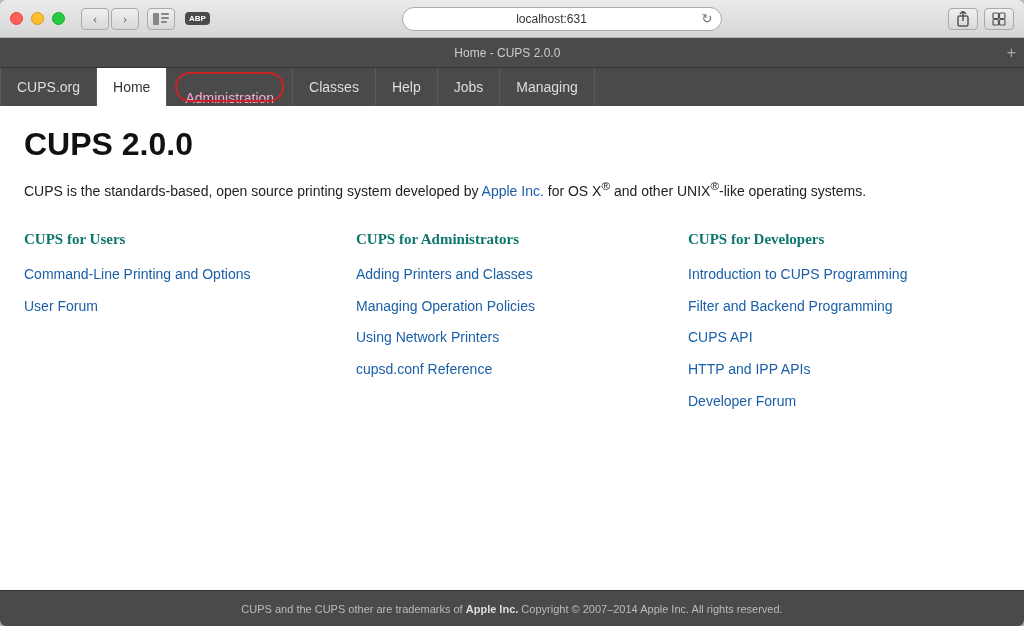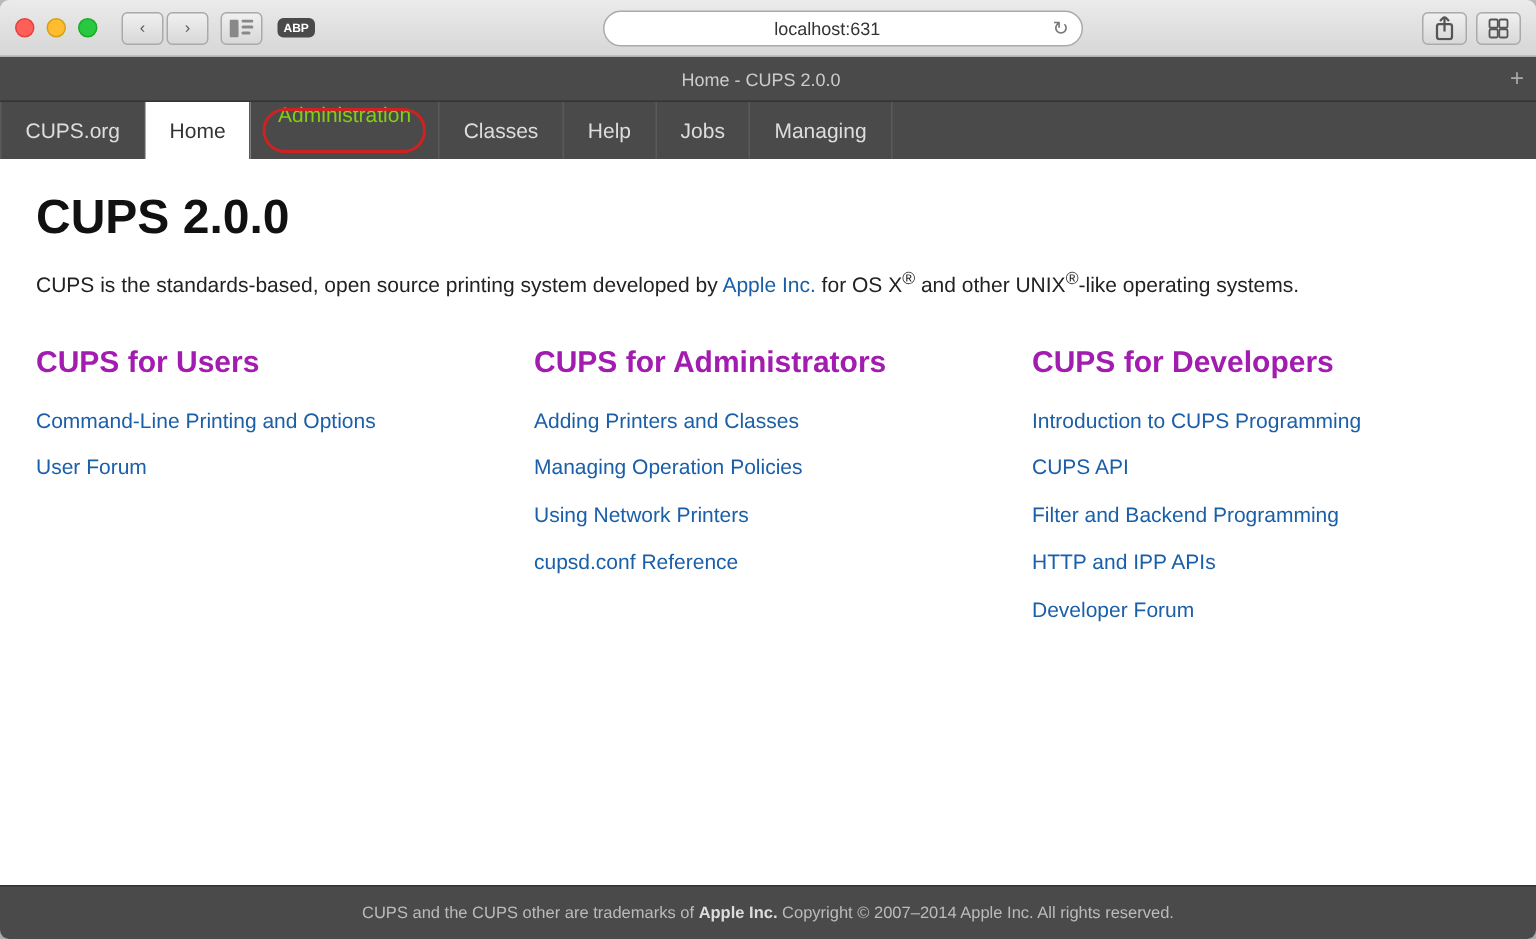--- a/index.html
+++ b/index.html
@@ -98,22 +98,22 @@
       padding: 0 16px;
       display: flex; align-items: center;
       color: #ddd; font-size: 14px; cursor: pointer;
       text-decoration: none; border-right: 1px solid #5a5a5a;
     }
     .nav-item:first-child { border-left: 1px solid #5a5a5a; }
     .nav-item.active { background: white; color: #333; }
 
     .nav-item-admin {
       padding: 0 16px;
-      display: flex; align-items: flex-start;
-      color: #84cc16; font-size: 14px; cursor: pointer;
+      display: flex; align-items: flex-end;
+      color: #f9a8d4; font-size: 14px; cursor: pointer;
       position: relative;
     }
 
     .admin-circle {
       position: absolute;
       top: 4px; left: 8px; right: 8px; bottom: 4px;
       border: 2.5px solid #cc2222;
       border-radius: 20px;
       pointer-events: none;
     }
@@ -128,21 +128,21 @@
 
     .page-title { font-size: 32px; font-weight: bold; color: #111; margin-bottom: 14px; }
 
     .description { font-size: 14px; color: #222; line-height: 1.5; margin-bottom: 28px; }
     .apple-link { color: #1a5fa8; text-decoration: none; }
 
     .columns { display: flex; gap: 0; }
     .column { flex: 1; padding-right: 20px; }
     .column:last-child { padding-right: 0; }
 
-    .col-title { font-size: 20px; font-weight: bold; color: #a21caf; margin-bottom: 16px; line-height: 1.3; }
+    .col-title { font-size: 15px; font-weight: bold; color: #0f766e; margin-bottom: 16px; line-height: 1.3; font-family: Liberation Serif, serif; }
 
     .col-link { display: block; color: #1a5fa8; text-decoration: none; font-size: 14px; margin-bottom: 12px; line-height: 1.4; }
 
     
     .footer {
       background: #4a4a4a;
       height: 36px;
       display: flex; align-items: center; justify-content: center;
       font-size: 11px; color: #bbb;
       flex-shrink: 0;
@@ -252,22 +252,22 @@
         <h2 class="col-title">CUPS for Administrators</h2>
         <a class="col-link" href="#">Adding Printers and Classes</a>
         <a class="col-link" href="#">Managing Operation Policies</a>
         <a class="col-link" href="#">Using Network Printers</a>
         <a class="col-link" href="#">cupsd.conf Reference</a>
       </div>
 
       <div class="column">
         <h2 class="col-title">CUPS for Developers</h2>
         <a class="col-link" href="#">Introduction to CUPS Programming</a>
+        <a class="col-link" href="#">Filter and Backend Programming</a>
         <a class="col-link" href="#">CUPS API</a>
-        <a class="col-link" href="#">Filter and Backend Programming</a>
         <a class="col-link" href="#">HTTP and IPP APIs</a>
         <a class="col-link" href="#">Developer Forum</a>
       </div>
 
     </div>
   </div>
 
   <div class="footer">
     <span>
       <span>CUPS and the CUPS other are trademarks of </span><strong>Apple Inc.</strong><span> Copyright © 2007–2014 Apple Inc. All rights reserved.</span>

